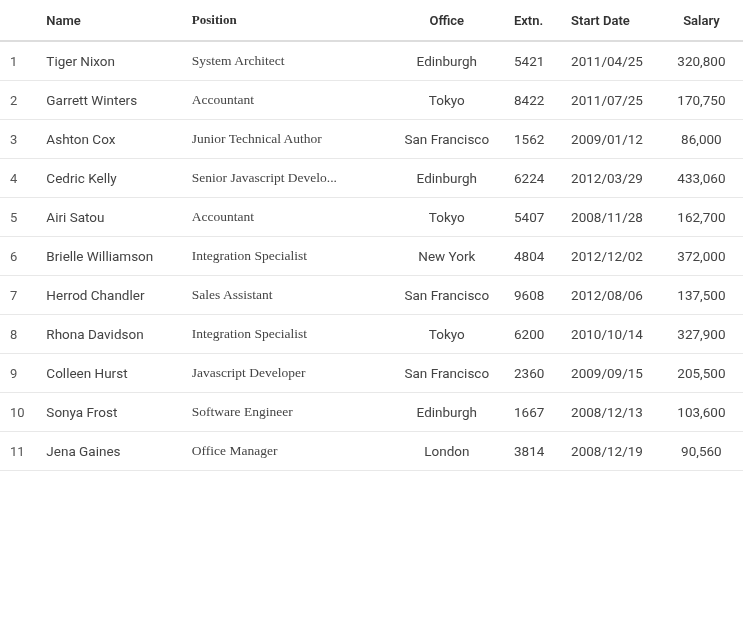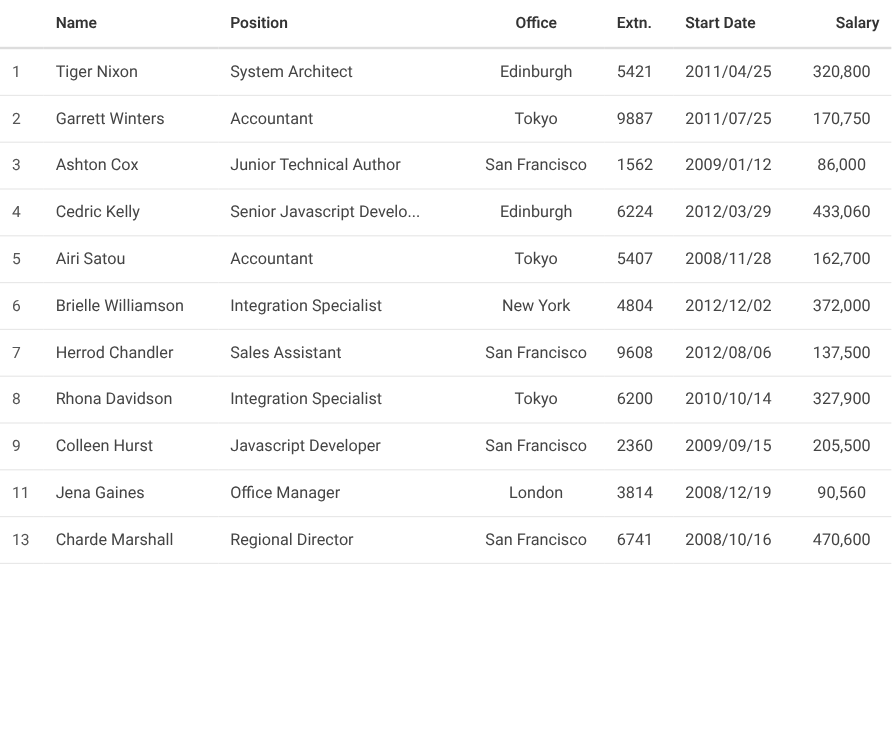--- a/index.html
+++ b/index.html
@@ -56,20 +56,21 @@
       color: #555;
       font-size: 13px;
     }
 
     .col-name {
       width: 140px;
     }
 
     .col-position {
       width: 200px;
+      font-family: Liberation Serif, serif;
     }
 
     .col-office {
       width: 110px;
       text-align: center;
     }
 
     .col-extn {
       width: 55px;
     }
@@ -77,21 +78,21 @@
     .col-startdate {
       width: 95px;
     }
 
     .col-salary {
       width: 80px;
       text-align: center;
     }
 
     thead th.col-salary {
-      text-align: right;
+      text-align: center;
     }
   </style>
 </head>
 <body>
 
 <div class="table-container">
   <table>
     <thead>
       <tr>
         <th class="col-num"></th>
@@ -111,21 +112,21 @@
           <td class="col-office">Edinburgh</td>
           <td class="col-extn">5421</td>
           <td class="col-startdate">2011/04/25</td>
           <td class="col-salary">320,800</td>
         </tr>
         <tr>
           <td class="col-num">2</td>
           <td class="col-name">Garrett Winters</td>
           <td class="col-position">Accountant</td>
           <td class="col-office">Tokyo</td>
-          <td class="col-extn">9887</td>
+          <td class="col-extn">8422</td>
           <td class="col-startdate">2011/07/25</td>
           <td class="col-salary">170,750</td>
         </tr>
         <tr>
           <td class="col-num">3</td>
           <td class="col-name">Ashton Cox</td>
           <td class="col-position">Junior Technical Author</td>
           <td class="col-office">San Francisco</td>
           <td class="col-extn">1562</td>
           <td class="col-startdate">2009/01/12</td>
@@ -179,32 +180,32 @@
         <tr>
           <td class="col-num">9</td>
           <td class="col-name">Colleen Hurst</td>
           <td class="col-position">Javascript Developer</td>
           <td class="col-office">San Francisco</td>
           <td class="col-extn">2360</td>
           <td class="col-startdate">2009/09/15</td>
           <td class="col-salary">205,500</td>
         </tr>
         <tr>
+          <td class="col-num">10</td>
+          <td class="col-name">Sonya Frost</td>
+          <td class="col-position">Software Engineer</td>
+          <td class="col-office">Edinburgh</td>
+          <td class="col-extn">1667</td>
+          <td class="col-startdate">2008/12/13</td>
+          <td class="col-salary">103,600</td>
+        </tr>
+        <tr>
           <td class="col-num">11</td>
           <td class="col-name">Jena Gaines</td>
           <td class="col-position">Office Manager</td>
           <td class="col-office">London</td>
           <td class="col-extn">3814</td>
           <td class="col-startdate">2008/12/19</td>
           <td class="col-salary">90,560</td>
         </tr>
-        <tr>
-          <td class="col-num">13</td>
-          <td class="col-name">Charde Marshall</td>
-          <td class="col-position">Regional Director</td>
-          <td class="col-office">San Francisco</td>
-          <td class="col-extn">6741</td>
-          <td class="col-startdate">2008/10/16</td>
-          <td class="col-salary">470,600</td>
-        </tr>
       </tbody>
   </table>
 </div>
 
 </body></html>

